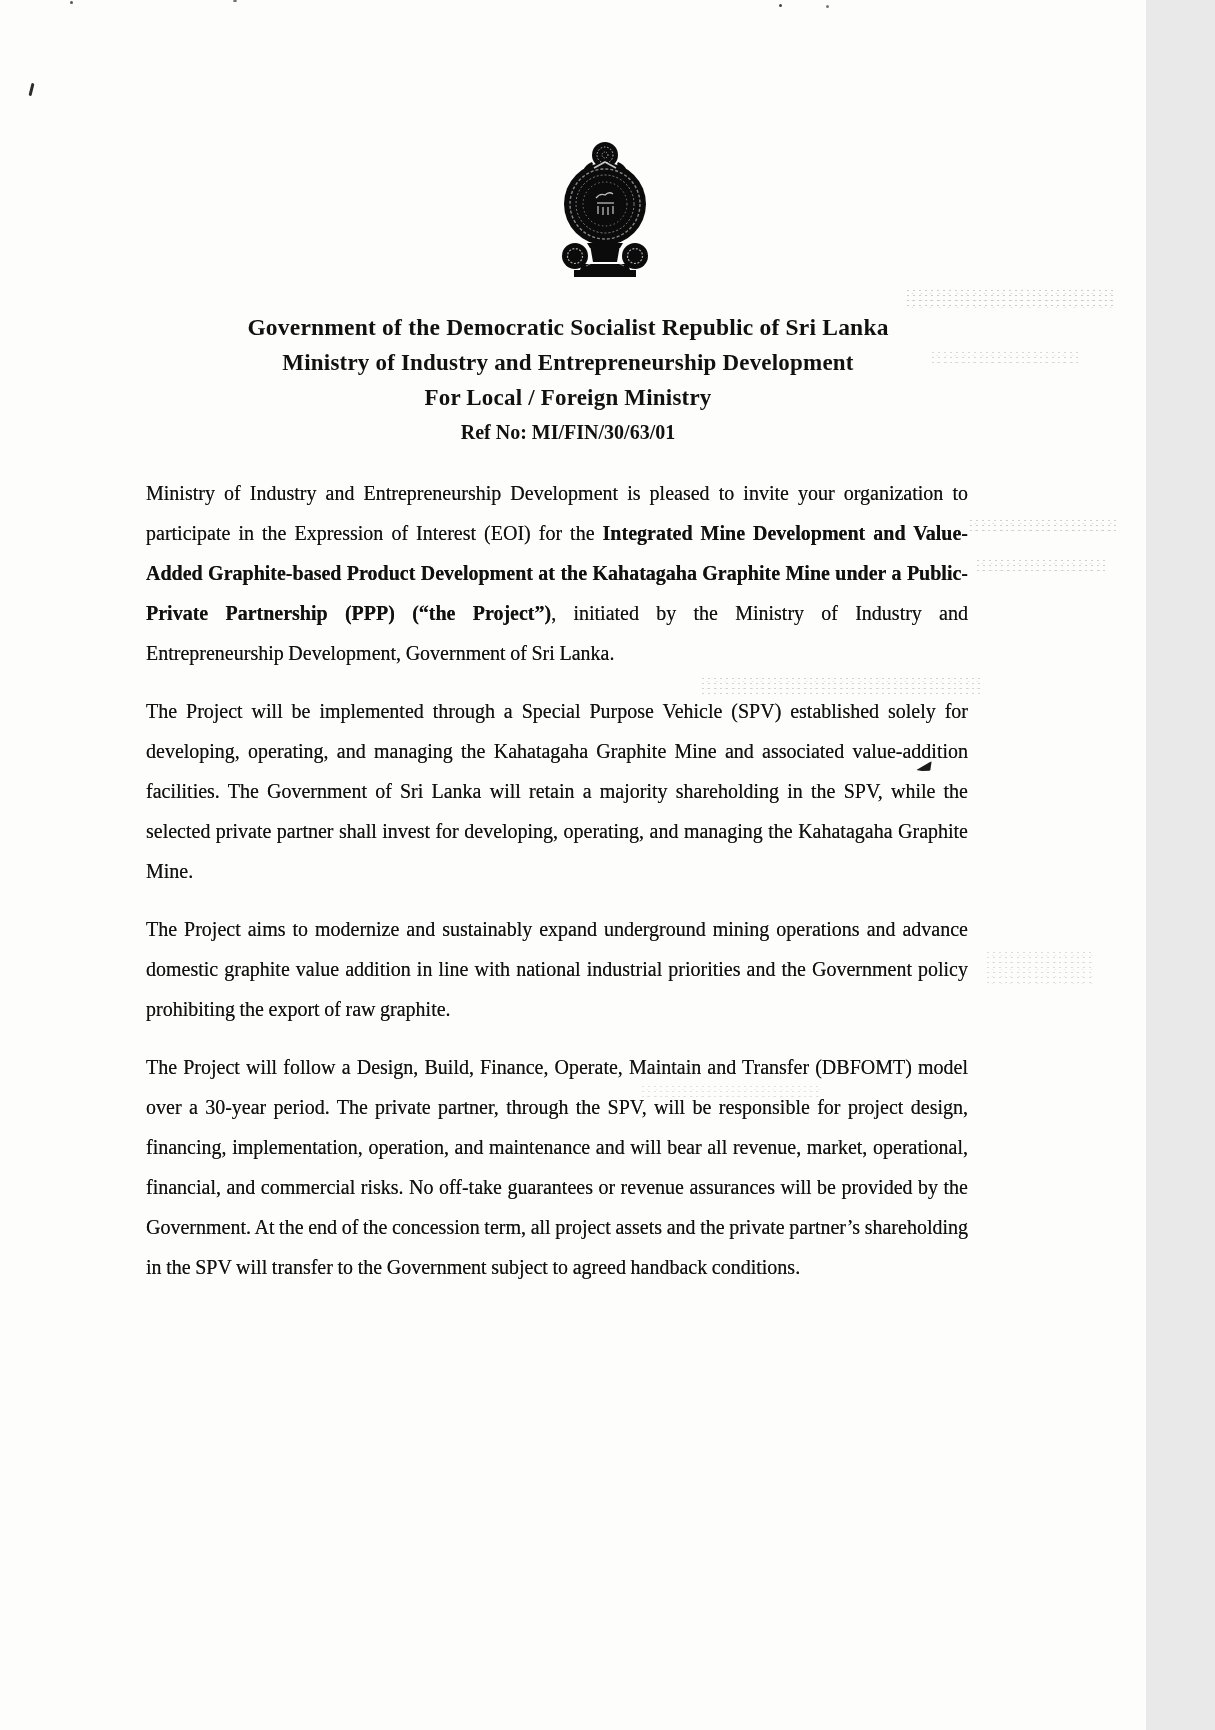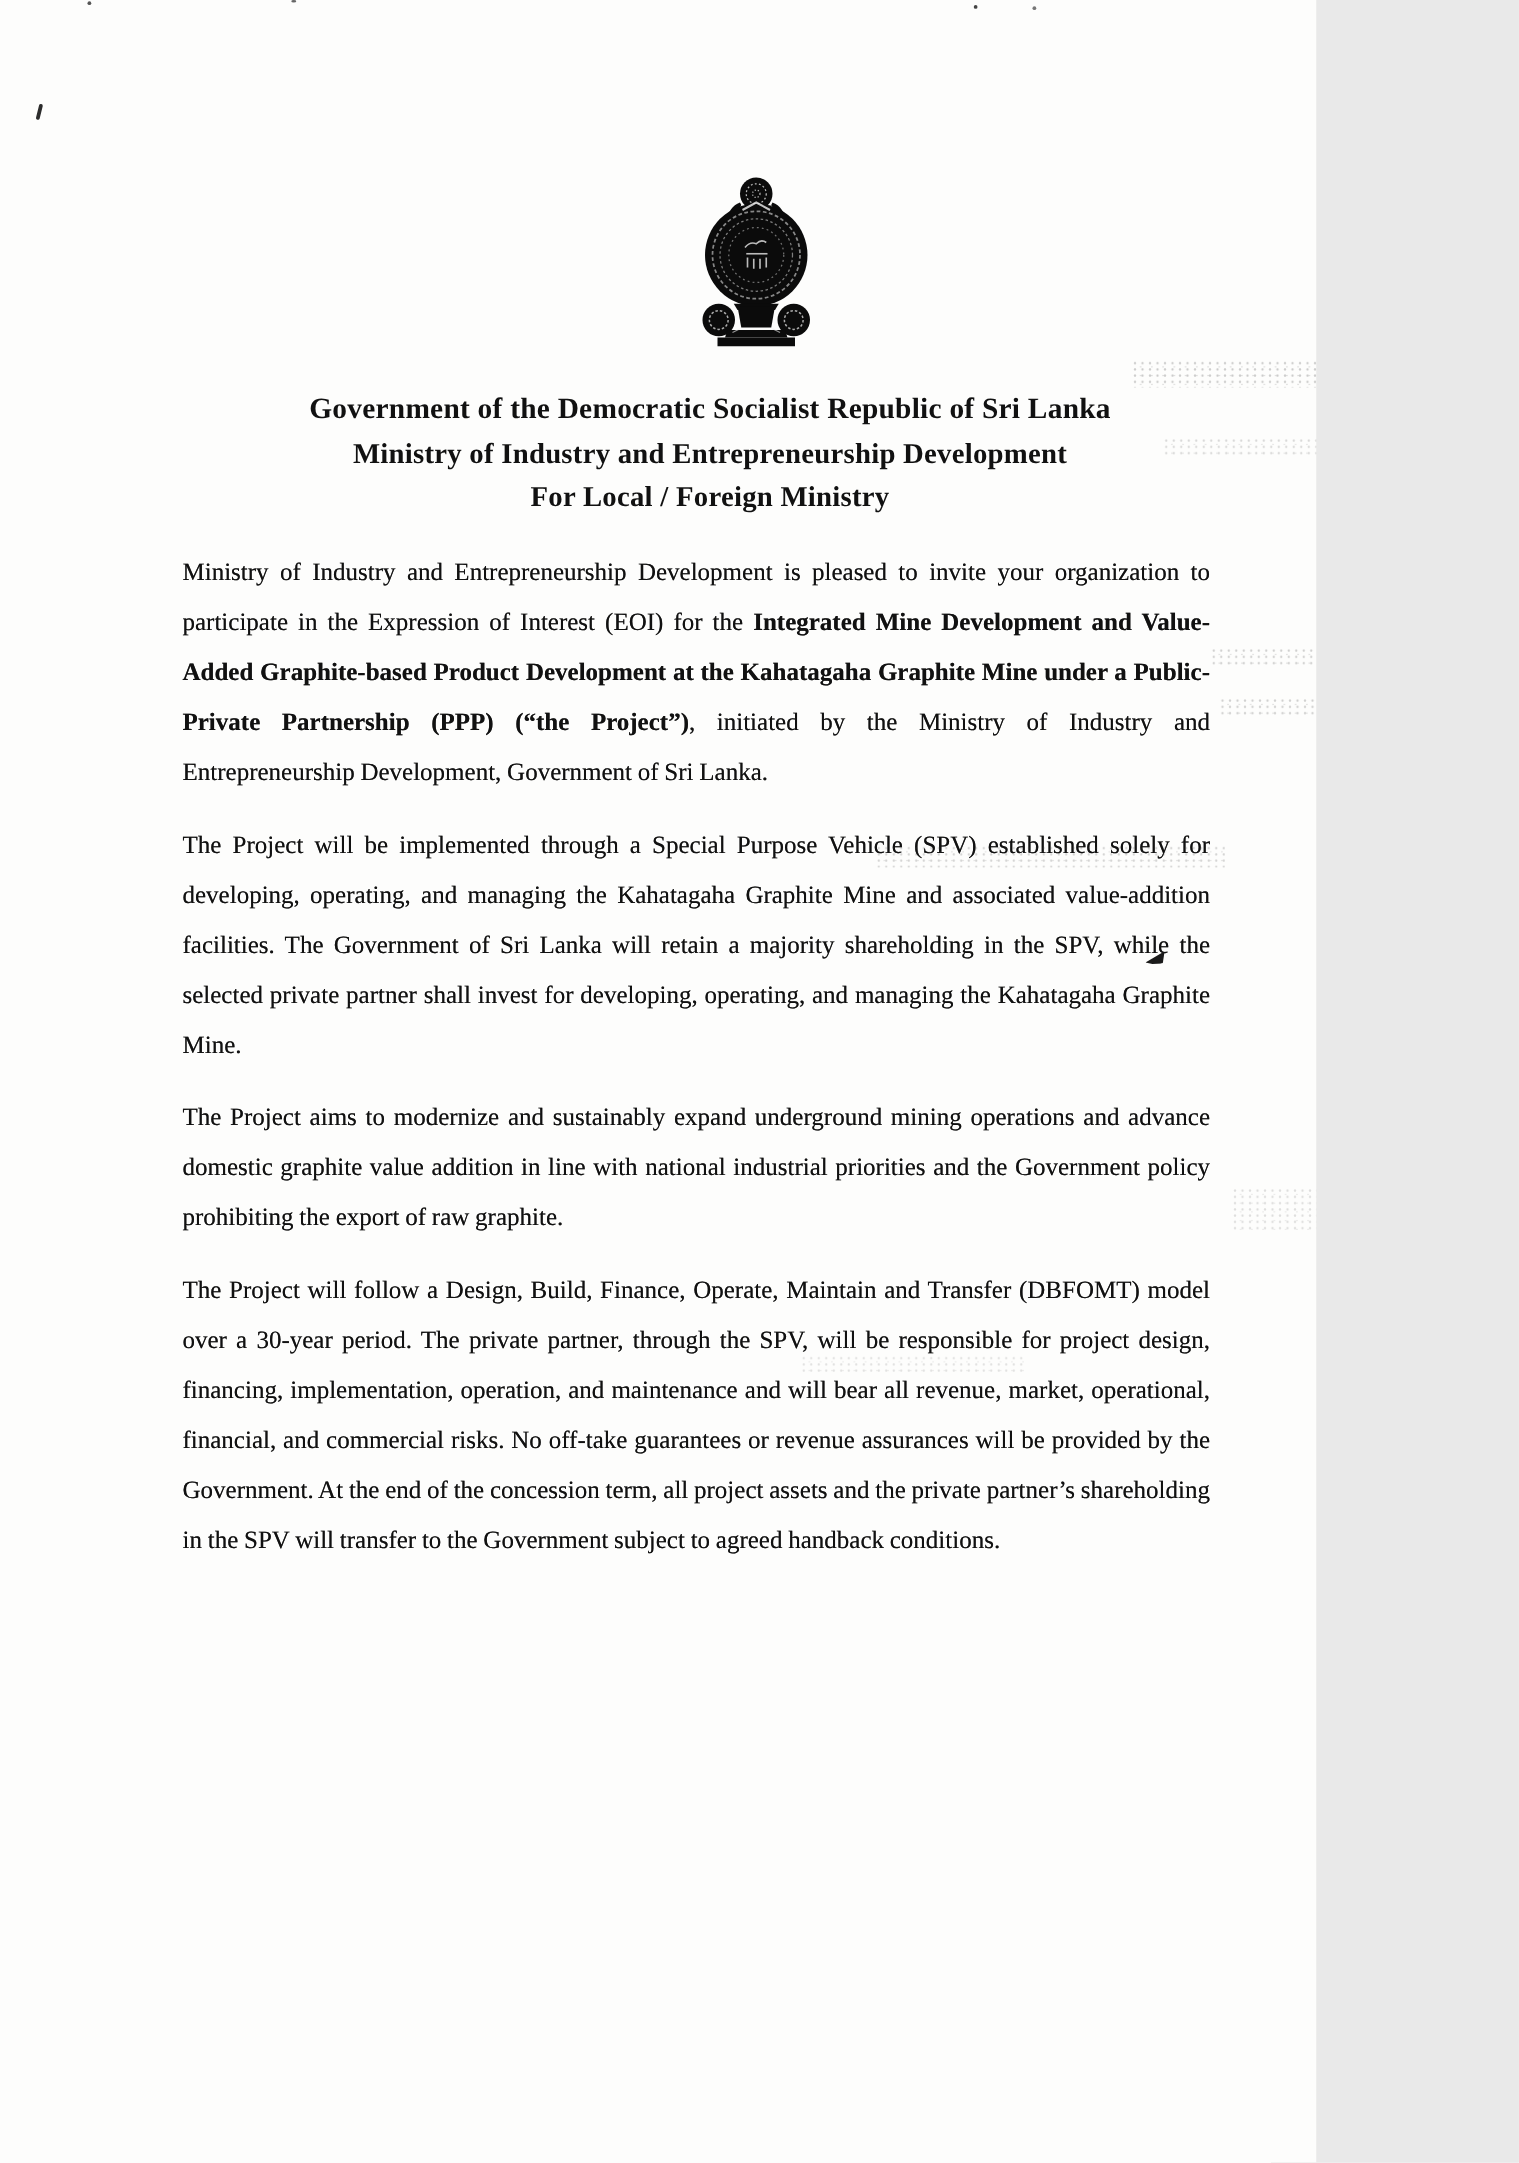--- a/index.html
+++ b/index.html
@@ -1,18 +1,18 @@
 <!DOCTYPE html>
 <html><head>
 <meta charset="utf-8">
 <style>
   html,body{margin:0;padding:0;background:#e9e9e9;}
   .page{
     position:relative;
-    width:1053px;height:1730px;
+    width:1146px;height:1730px;
     background:#fdfdfc;
     overflow:hidden;
     font-family:"Liberation Serif","DejaVu Serif",serif;
     color:#111;
   }
   .emblem{position:absolute;left:556px;top:140px;width:98px;height:140px;}
   .content{position:absolute;left:146px;top:310px;width:822px;}
   .headings{text-align:center;font-weight:bold;margin-left:22px;margin-bottom:23px;}
   .h-line{font-size:23px;line-height:35px;letter-spacing:.2px;}
   .h-line.first{font-size:23.5px;}
@@ -88,20 +88,21 @@
       <path d="M30 126 l6 -3 M68 126 l-6 -3" stroke="#eeeeee" stroke-width="1" opacity=".6"></path>
     </svg>
   </div>
 
   <div class="content">
 
     <div class="headings">
       <div class="h-line first">Government of the Democratic Socialist Republic of Sri Lanka</div>
       <div class="h-line">Ministry of Industry and Entrepreneurship Development</div>
       <div class="h-line">For Local / Foreign Ministry</div>
+      <div class="h-ref">Ref No: MI/FIN/30/63/01</div>
     </div>
 
     <p class="para"><span>Ministry of Industry and Entrepreneurship Development is pleased to invite your organization to participate in the Expression of Interest (EOI) for the </span><b>Integrated Mine Development and Value-Added Graphite-based Product Development at the Kahatagaha Graphite Mine under a Public-Private Partnership (PPP) (“the Project”)</b><span>, initiated by the Ministry of Industry and Entrepreneurship Development, Government of Sri Lanka.</span></p>
 
     <p class="para">The Project will be implemented through a Special Purpose Vehicle (SPV) established solely for developing, operating, and managing the Kahatagaha Graphite Mine and associated value-addition facilities. The Government of Sri Lanka will retain a majority shareholding in the SPV, while the selected private partner shall invest for developing, operating, and managing the Kahatagaha Graphite Mine.</p>
 
     <p class="para">The Project aims to modernize and sustainably expand underground mining operations and advance domestic graphite value addition in line with national industrial priorities and the Government policy prohibiting the export of raw graphite.</p>
 
 
     <p class="para">The Project will follow a Design, Build, Finance, Operate, Maintain and Transfer (DBFOMT) model over a 30-year period. The private partner, through the SPV, will be responsible for project design, financing, implementation, operation, and maintenance and will bear all revenue, market, operational, financial, and commercial risks. No off-take guarantees or revenue assurances will be provided by the Government. At the end of the concession term, all project assets and the private partner’s shareholding in the SPV will transfer to the Government subject to agreed handback conditions.</p>

